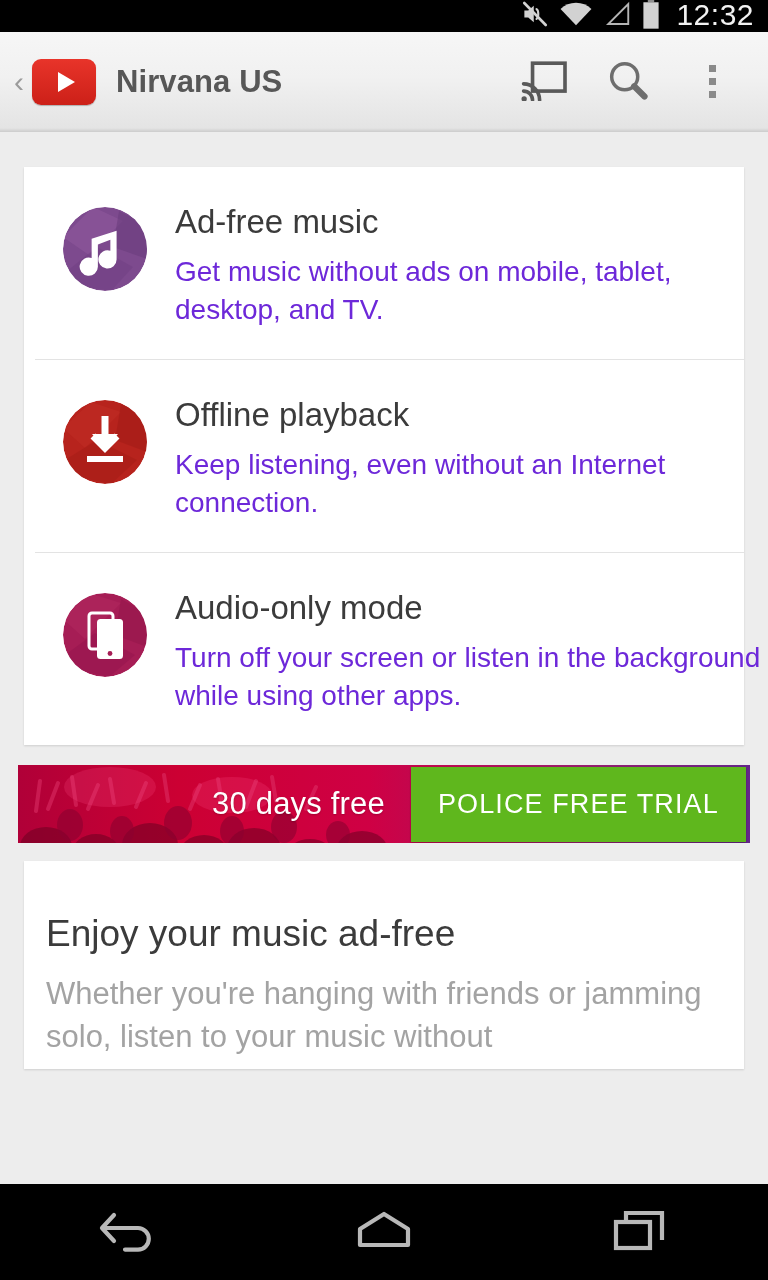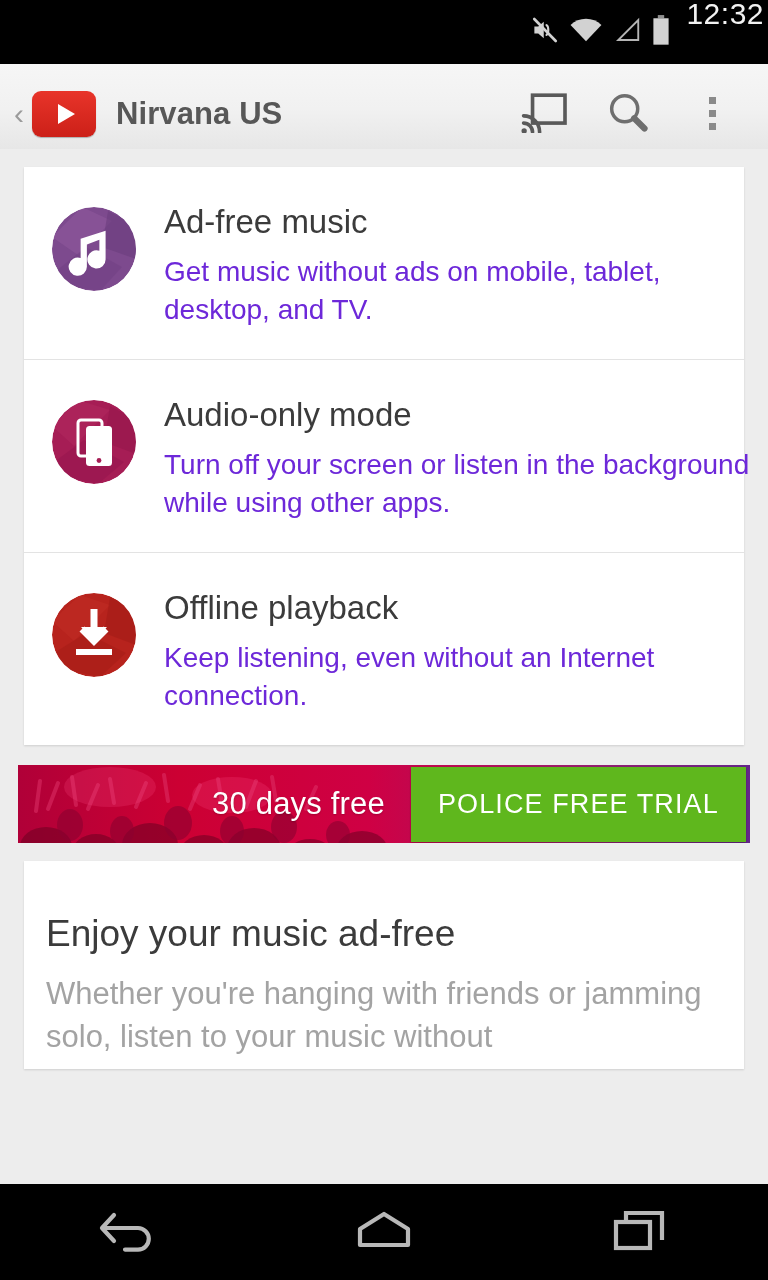--- a/index.html
+++ b/index.html
@@ -6,22 +6,22 @@
   html,body { width:768px; height:1280px; }
   body {
     font-family:"Liberation Sans", sans-serif;
     background:#ededed;
     overflow:hidden;
     position:relative;
   }
 
   
   .status-bar{
-    height:64px; background:#000; display:flex; 
-    justify-content:flex-end; padding-right:4px; gap:11px;
+    height:32px; background:#000; display:flex; align-items:center;
+    justify-content:flex-end; padding-right:14px; gap:11px;
   }
   .status-icons{ display:flex; align-items:center; gap:9px; }
   .status-time{
     color:#f2f2f2; font-size:30px; letter-spacing:.5px;
     font-family:"Liberation Sans", sans-serif; line-height:1;
     padding-left:4px; position:relative; top:-1px;
   }
 
   
   .action-bar{
@@ -65,21 +65,21 @@
     position:absolute; top:149px; left:0; right:0; bottom:96px;
     background:#ededed; overflow:hidden;
   }
 
   
   .card{
     background:#fff; margin:18px 24px 0 24px;
     box-shadow:0 1px 2px rgba(0,0,0,.13);
   }
   .feature{
-    display:flex; align-items:flex-start; padding:34px 26px 30px 28px;
+    display:flex; align-items:flex-start; padding:34px 26px 30px 28px;margin-left:11px;
   }
   .feature + .feature{ border-top:1px solid #e3e3e3; }
   .f-icon{
     width:84px;height:84px;border-radius:50%;flex:none;
     position:relative; overflow:hidden; margin-top:6px;
   }
   .f-icon svg{ position:absolute; inset:0; }
   .f-text{ margin-left:28px; padding-top:2px; min-width:0; }
   .f-title{
     font-size:33px; color:#3b3b3b; font-weight:400;
@@ -226,56 +226,56 @@
           <circle cx="42" cy="42" r="42" fill="#7d4a8e"></circle>
           <path d="M0 30 L30 0 L60 14 L26 48 Z" fill="#8f5a9c" opacity=".55"></path>
           <path d="M84 18 L56 4 L50 40 L84 52 Z" fill="#6b3d7d" opacity=".6"></path>
           <path d="M4 64 L34 40 L70 60 L48 84 L12 78 Z" fill="#6f3f80" opacity=".45"></path>
           <path d="M47.5 20.5 L47.5 50.5 a9.5 9.5 0 1 1 -6.5 -9 V30 l-13 5 v23 a9.5 9.5 0 1 1 -6.5 -9 V29 z" fill="#fff" transform="translate(8,4) scale(0.96)"></path>
         </svg>
       </div>
       <div class="f-text">
         <div class="f-title">Ad-free music</div>
         <div class="f-desc">Get music without ads on mobile, tablet, desktop, and TV.</div>
+      </div>
+    </div>
+
+    <div class="feature">
+      <div class="f-icon">
+        <svg viewBox="0 0 84 84" width="84" height="84">
+          <circle cx="42" cy="42" r="42" fill="#b7231d"></circle>
+          <path d="M0 28 L28 2 L58 12 L22 48 Z" fill="#c22d25" opacity=".5"></path>
+          <path d="M84 16 L58 4 L52 40 L84 52 Z" fill="#a31b16" opacity=".55"></path>
+          <path d="M2 60 L34 40 L74 60 L48 84 L10 76 Z" fill="#a01a15" opacity=".42"></path>
+          <path d="M42 16 L42 44 M30 36 L42 48 L54 36" stroke="#fff" stroke-width="7" fill="none" stroke-linecap="butt"></path>
+          <path d="M29 34 L42 48 L55 34 Z" fill="#fff"></path>
+          <rect x="24" y="56" width="36" height="6" fill="#fff"></rect>
+        </svg>
+      </div>
+      <div class="f-text">
+        <div class="f-title">Offline playback</div>
+        <div class="f-desc">Keep listening, even without an Internet connection.</div>
       </div>
     </div>
 
     <div class="feature">
       <div class="f-icon">
         <svg viewBox="0 0 84 84" width="84" height="84">
           <circle cx="42" cy="42" r="42" fill="#a61d55"></circle>
           <path d="M0 26 L26 0 L58 10 L22 46 Z" fill="#b22a60" opacity=".5"></path>
           <path d="M84 20 L58 6 L52 42 L84 54 Z" fill="#94154a" opacity=".55"></path>
           <path d="M2 62 L32 40 L72 62 L46 84 L10 76 Z" fill="#90124a" opacity=".4"></path>
           <rect x="26" y="20" width="24" height="36" rx="3" fill="none" stroke="#fff" stroke-width="3"></rect>
           <rect x="34" y="26" width="26" height="40" rx="3.5" fill="#fff"></rect>
           <circle cx="47" cy="60.5" r="2.4" fill="#a61d55"></circle>
         </svg>
       </div>
       <div class="f-text">
         <div class="f-title">Audio-only mode</div>
         <div class="f-desc">Turn off your screen or listen in the background while using other apps.</div>
-      </div>
-    </div>
-
-    <div class="feature">
-      <div class="f-icon">
-        <svg viewBox="0 0 84 84" width="84" height="84">
-          <circle cx="42" cy="42" r="42" fill="#b7231d"></circle>
-          <path d="M0 28 L28 2 L58 12 L22 48 Z" fill="#c22d25" opacity=".5"></path>
-          <path d="M84 16 L58 4 L52 40 L84 52 Z" fill="#a31b16" opacity=".55"></path>
-          <path d="M2 60 L34 40 L74 60 L48 84 L10 76 Z" fill="#a01a15" opacity=".42"></path>
-          <path d="M42 16 L42 44 M30 36 L42 48 L54 36" stroke="#fff" stroke-width="7" fill="none" stroke-linecap="butt"></path>
-          <path d="M29 34 L42 48 L55 34 Z" fill="#fff"></path>
-          <rect x="24" y="56" width="36" height="6" fill="#fff"></rect>
-        </svg>
-      </div>
-      <div class="f-text">
-        <div class="f-title">Offline playback</div>
-        <div class="f-desc">Keep listening, even without an Internet connection.</div>
       </div>
     </div>
 
   </div>
 
   <div class="banner">
     <svg class="crowd" width="732" height="95" viewBox="0 0 732 95" preserveAspectRatio="none">
       <defs>
         <linearGradient id="bg" x1="0" y1="0" x2="1" y2="0">
           <stop offset="0" stop-color="#b00038"></stop>

